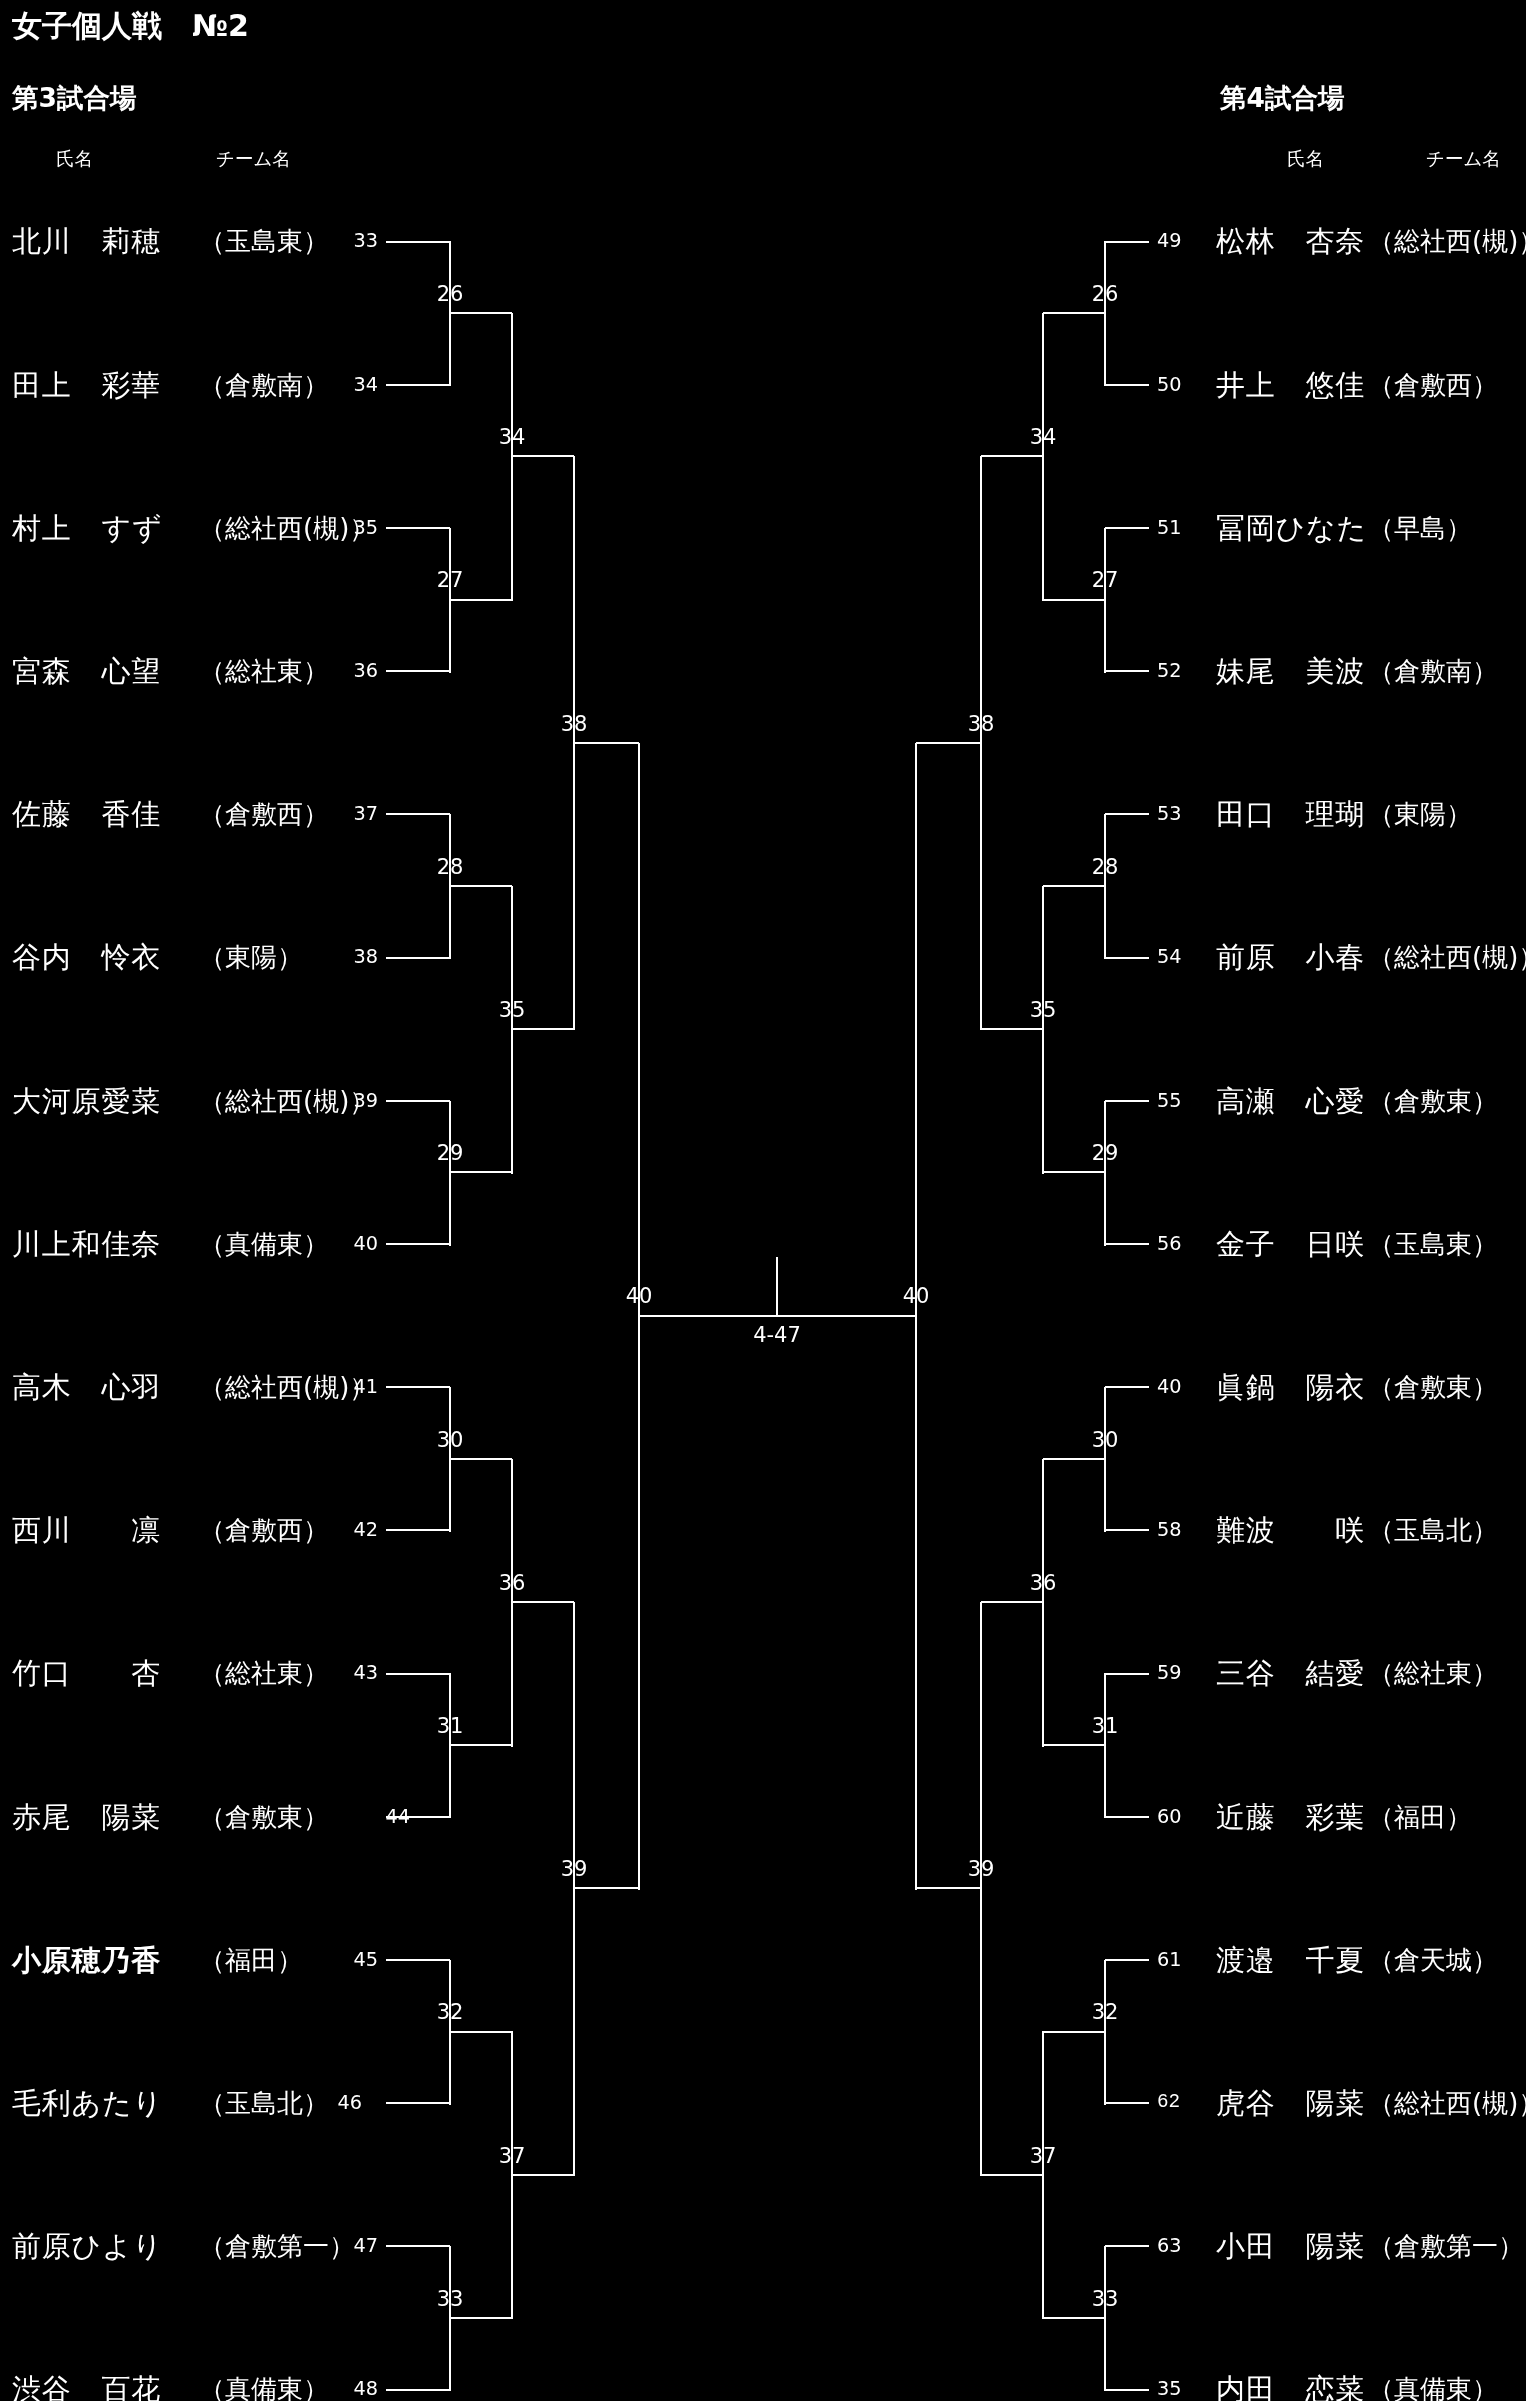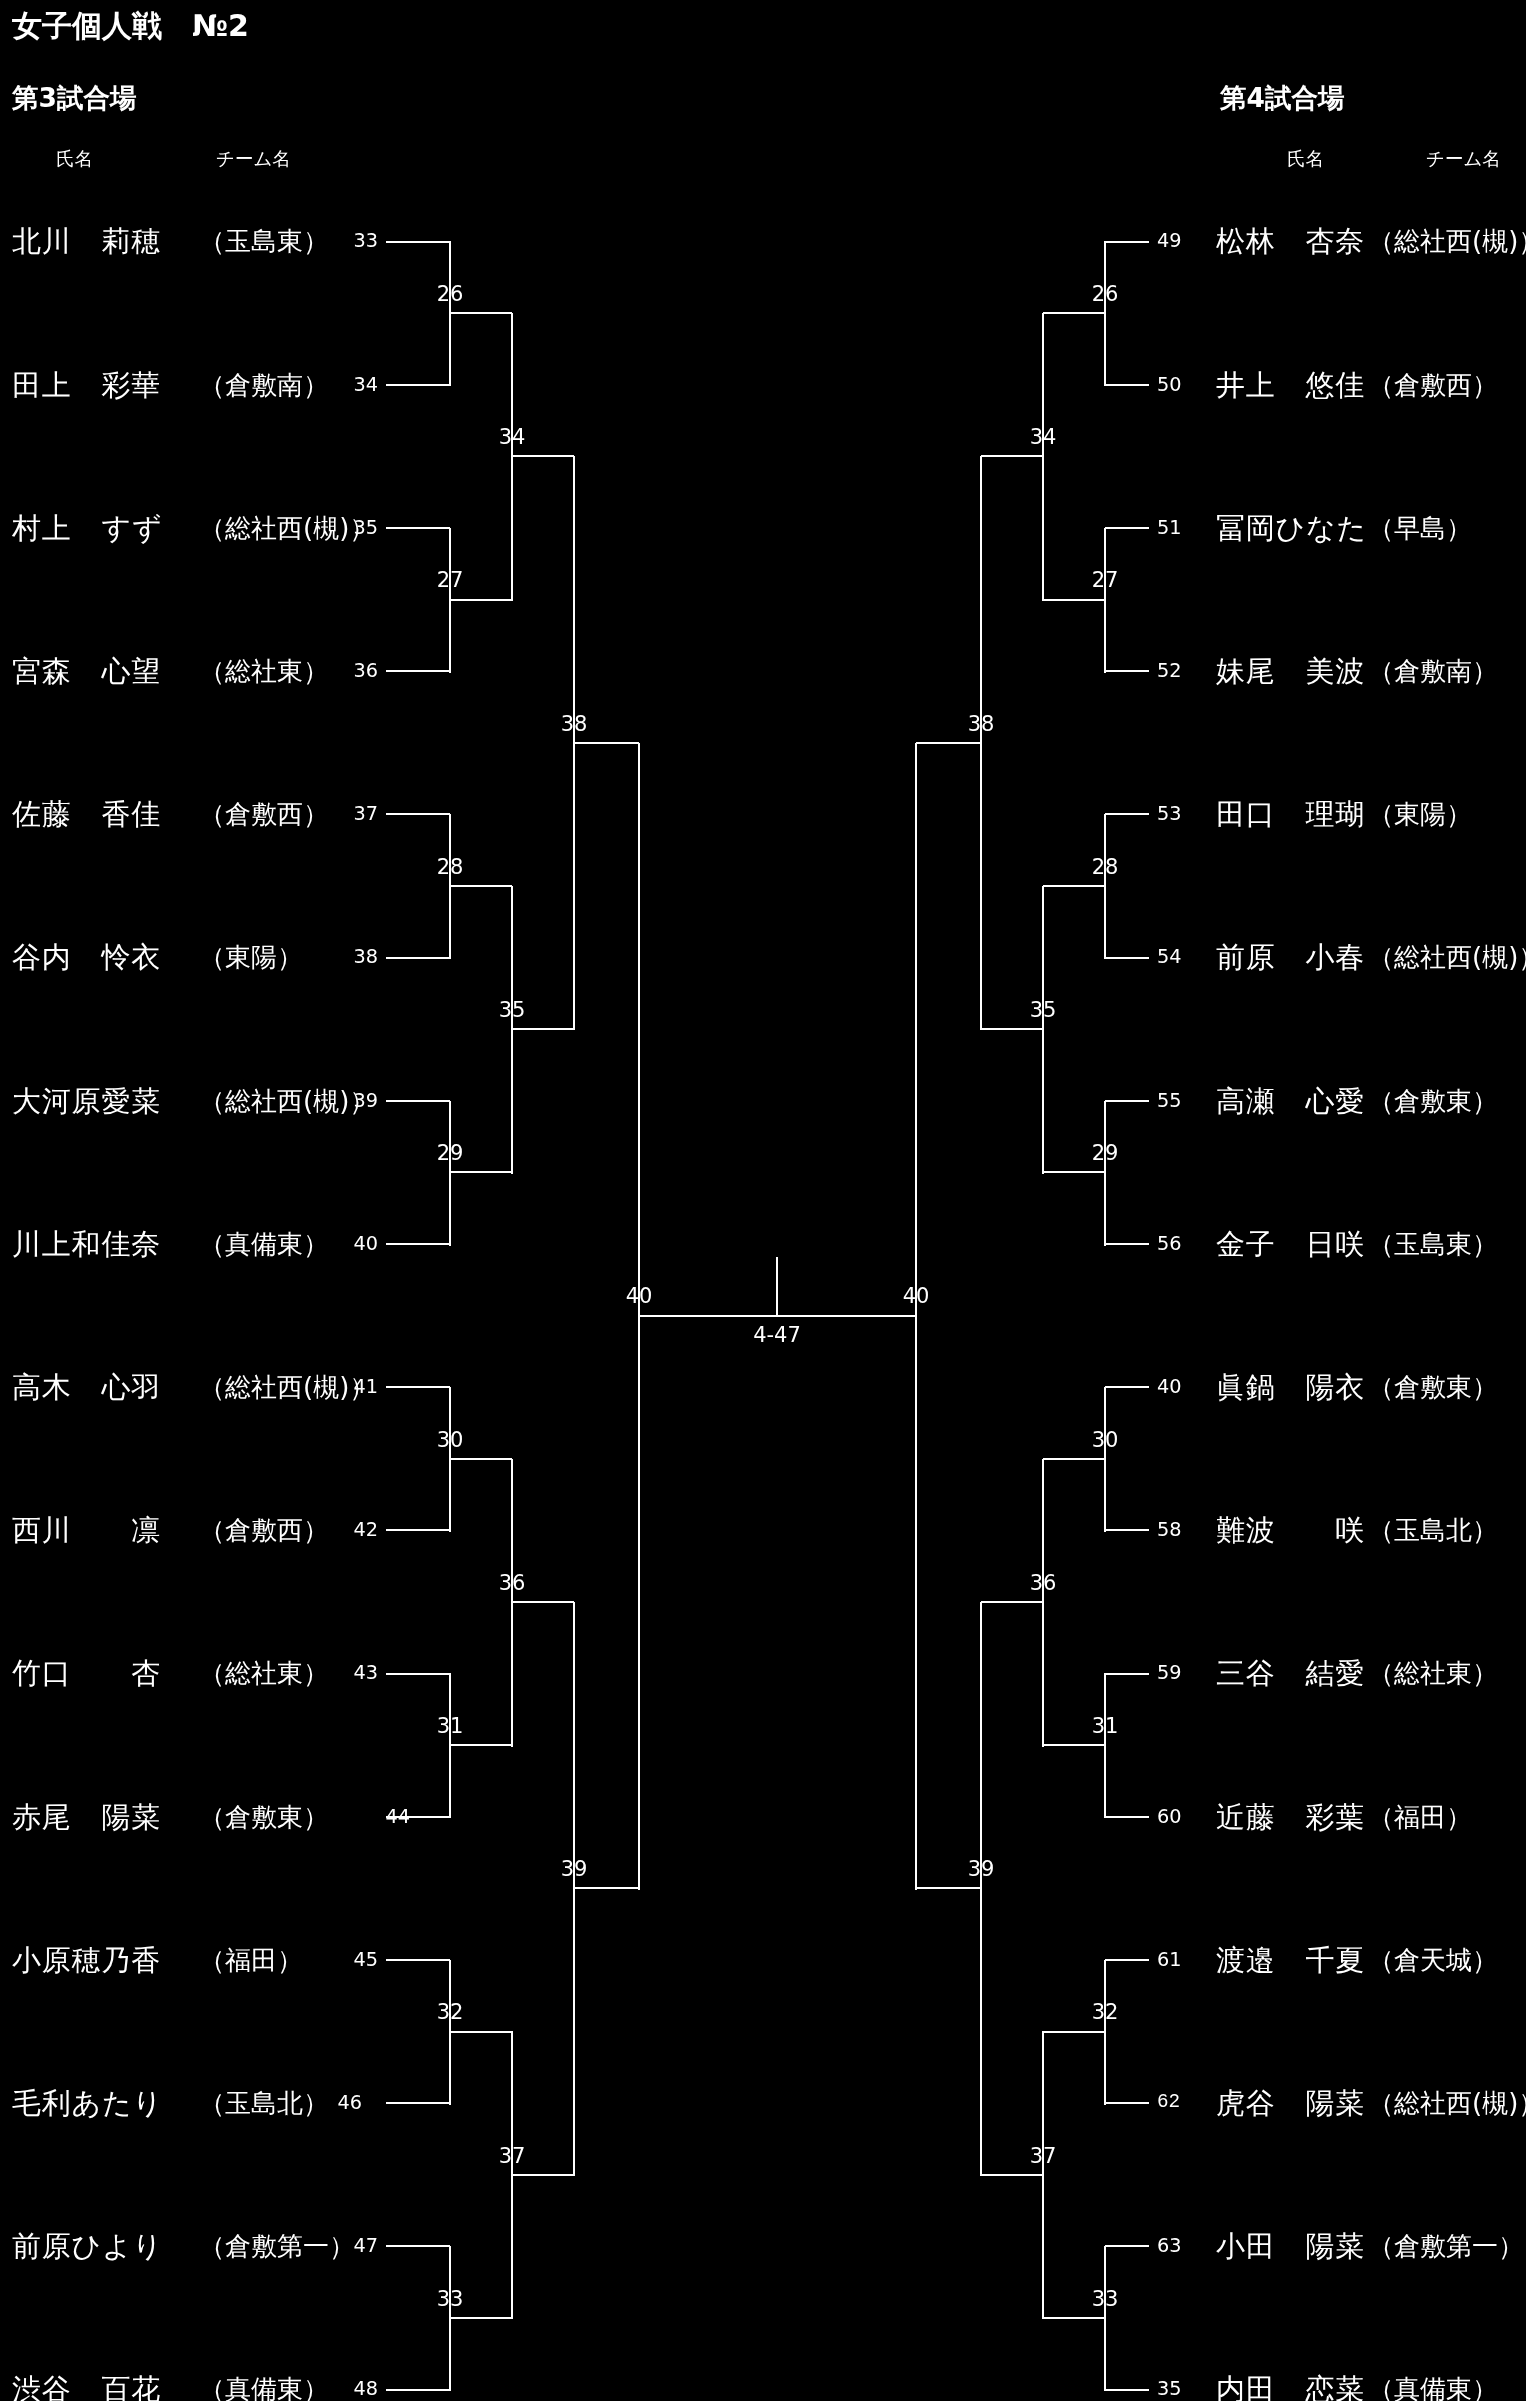--- a/index.html
+++ b/index.html
@@ -70,21 +70,21 @@
     <div class="ptxt pnum" style="top: 1530px; transform: translate(-100%, -50%); left: 378px;">42</div>
     <div class="bl" style="left: 386px; top: 1529px; width: 64px; height: 1.6px;"></div>
     <div class="ptxt pname" style="top: 1673px; transform: translateY(-50%); left: 12px;">竹口　　杏</div>
     <div class="ptxt pteam" style="top: 1673px; transform: translateY(-50%); left: 199px;">（総社東）</div>
     <div class="ptxt pnum" style="top: 1673px; transform: translate(-100%, -50%); left: 378px;">43</div>
     <div class="bl" style="left: 386px; top: 1673px; width: 64px; height: 1.6px;"></div>
     <div class="ptxt pname" style="top: 1817px; transform: translateY(-50%); left: 12px;">赤尾　陽菜</div>
     <div class="ptxt pteam" style="top: 1817px; transform: translateY(-50%); left: 199px;">（倉敷東）</div>
     <div class="ptxt pnum" style="top: 1817px; transform: translate(-100%, -50%); left: 378px; margin-left: 32px;">44</div>
     <div class="bl" style="left: 386px; top: 1816px; width: 64px; height: 1.6px;"></div>
-    <div class="ptxt pname" style="top: 1960px; transform: translateY(-50%); left: 12px;">小原穂乃香</div>
+    <div class="ptxt pname" style="top: 1960px; transform: translateY(-50%); left: 12px; font-weight: bold;">小原穂乃香</div>
     <div class="ptxt pteam" style="top: 1960px; transform: translateY(-50%); left: 199px;">（福田）</div>
     <div class="ptxt pnum" style="top: 1960px; transform: translate(-100%, -50%); left: 378px;">45</div>
     <div class="bl" style="left: 386px; top: 1959px; width: 64px; height: 1.6px;"></div>
     <div class="ptxt pname" style="top: 2103px; transform: translateY(-50%); left: 12px;">毛利あたり</div>
     <div class="ptxt pteam" style="top: 2103px; transform: translateY(-50%); left: 199px;">（玉島北）</div>
     <div class="ptxt pnum" style="top: 2103px; transform: translate(-100%, -50%); left: 362px;">46</div>
     <div class="bl" style="left: 386px; top: 2102px; width: 64px; height: 1.6px;"></div>
     <div class="ptxt pname" style="top: 2246px; transform: translateY(-50%); left: 12px;">前原ひより</div>
     <div class="ptxt pteam" style="top: 2246px; transform: translateY(-50%); left: 199px;">（倉敷第一）</div>
     <div class="ptxt pnum" style="top: 2246px; transform: translate(-100%, -50%); left: 378px;">47</div>

